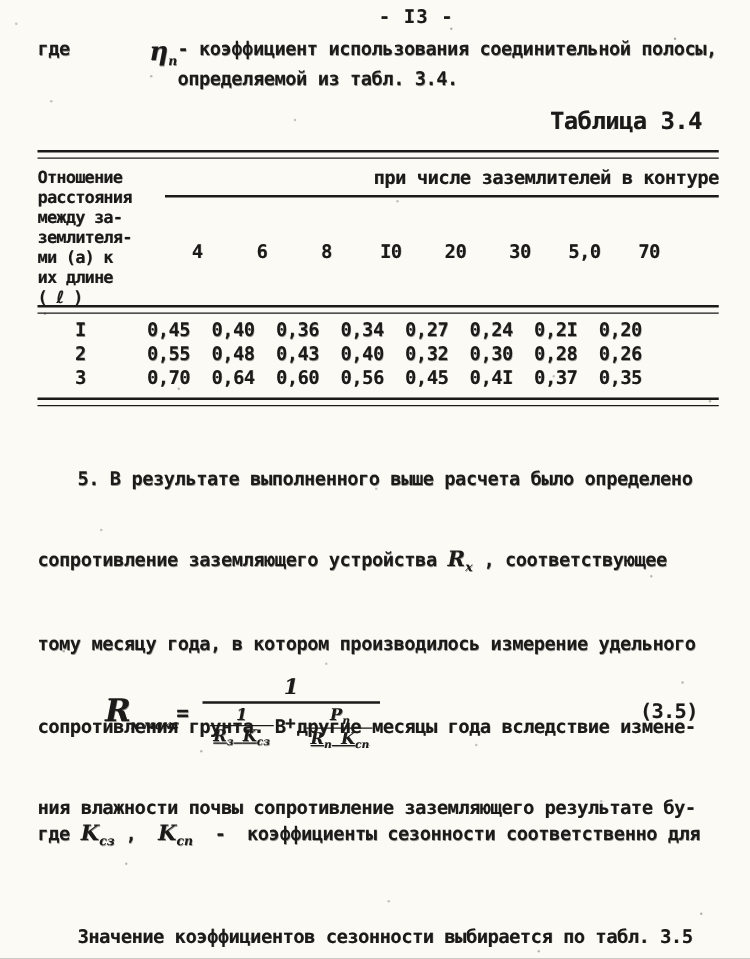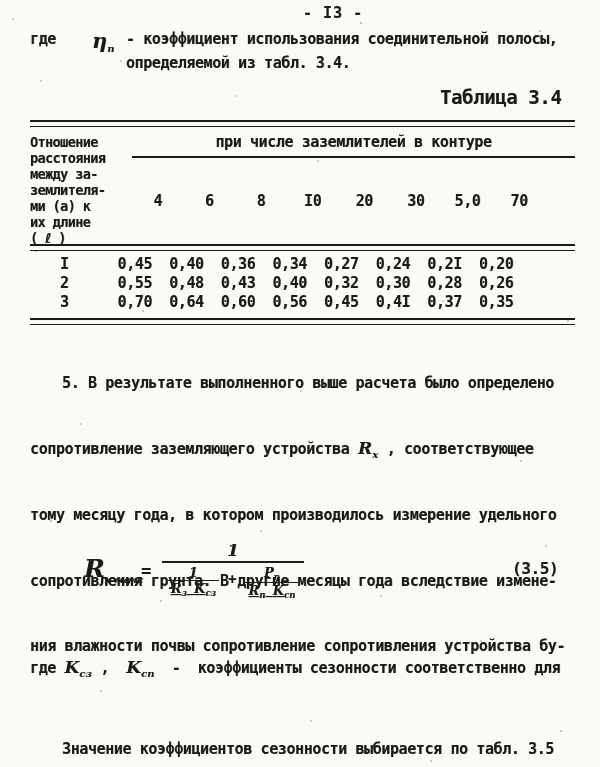--- a/index.html
+++ b/index.html
@@ -28,32 +28,32 @@
       548px 712px rgba(70,65,58,.4), 188px 732px rgba(70,65,58,.3),
       418px 742px rgba(70,65,58,.35), 28px 62px rgba(70,65,58,.3);
   }
   .hw{font-family:"DejaVu Serif",serif;font-style:italic;font-size:17px;letter-spacing:0;}
   .hwsub{font-family:"DejaVu Serif",serif;font-style:italic;font-size:10px;position:relative;top:4px;letter-spacing:0;}
 
   .page-num{position:absolute;top:4px;left:0;width:580px;text-align:center;font-size:15px;letter-spacing:1px;margin-left:43px;}
 
   .where-note{position:absolute;top:27px;left:30px;display:flex;font-size:15px;letter-spacing:-0.4px;}
   .where-note .lead{padding-top:3px;}
-  .sym-eta{margin-left:36px;width:34px;padding-top:1px;}
+  .sym-eta{margin-left:52px;width:34px;padding-top:1px;text-align:right;}
   .sym-eta .hw{font-size:21px;}
   .where-note-text{line-height:24px;}
 
   .tbl-caption{position:absolute;top:86px;left:440px;font-size:19px;letter-spacing:-0.4px;}
 
   .tbl{position:absolute;top:120px;left:30px;width:545px;letter-spacing:-0.4px;}
   .hr-double{height:4px;border-top:2px solid #1b1a18;border-bottom:1px solid #1b1a18;}
   .tbl-head{display:flex;height:117px;}
   .rowhead{width:102px;font-size:13.5px;line-height:16px;padding-top:7px;letter-spacing:-0.6px;}
   .colarea{flex:1;display:flex;flex-direction:column;}
-  .group-hdr{text-align:center;font-size:15px;padding:6px 0 5px;border-bottom:2px solid #1b1a18;}
+  .group-hdr{text-align:right;font-size:15px;padding:6px 0 5px;border-bottom:2px solid #1b1a18;}
   .col-nums{flex:1;display:flex;align-items:center;padding-right:30px;font-size:15px;}
   .col-nums span{flex:1;text-align:center;}
   .tbl-body{padding:4px 0 6px;font-size:15px;}
   .trow{display:flex;height:19px;line-height:19px;}
   .tlabel{width:102px;padding-left:30px;box-sizing:border-box;}
   .tvals{flex:1;display:flex;padding-right:30px;}
   .tvals span{flex:1;text-align:center;position:relative;left:-23px;}
 
   .para{position:absolute;left:30px;font-size:15px;letter-spacing:-0.4px;white-space:pre;}
   .para5{top:329px;line-height:21.8px;}
@@ -168,21 +168,21 @@
       </div>
     </div>
     <div class="hr-double"></div>
   </div>
 
   <div class="para para5">
     <div class="indent"><span>5. В результате выполненного выше расчета было определено</span></div>
     <div><span>сопротивление заземляющего устройства </span><span class="hw">R</span><span class="hwsub">х</span><span> , соответствующее</span></div>
     <div><span>тому месяцу года, в котором производилось измерение удельного</span></div>
     <div><span>сопротивления грунта. В другие месяцы года вследствие измене-</span></div>
-    <div><span>ния влажности почвы сопротивление сопротивления устройства бу-</span></div>
+    <div><span>ния влажности почвы сопротивление заземляющего результате бу-</span></div>
     <div></div>
     
     
     
   </div>
 
   <div class="formula">
     <span class="f-lhs"><span class="hw">R</span><span class="hwsub">х макс</span></span>
     <span class="f-eq">=</span>
     <span class="f-frac">

